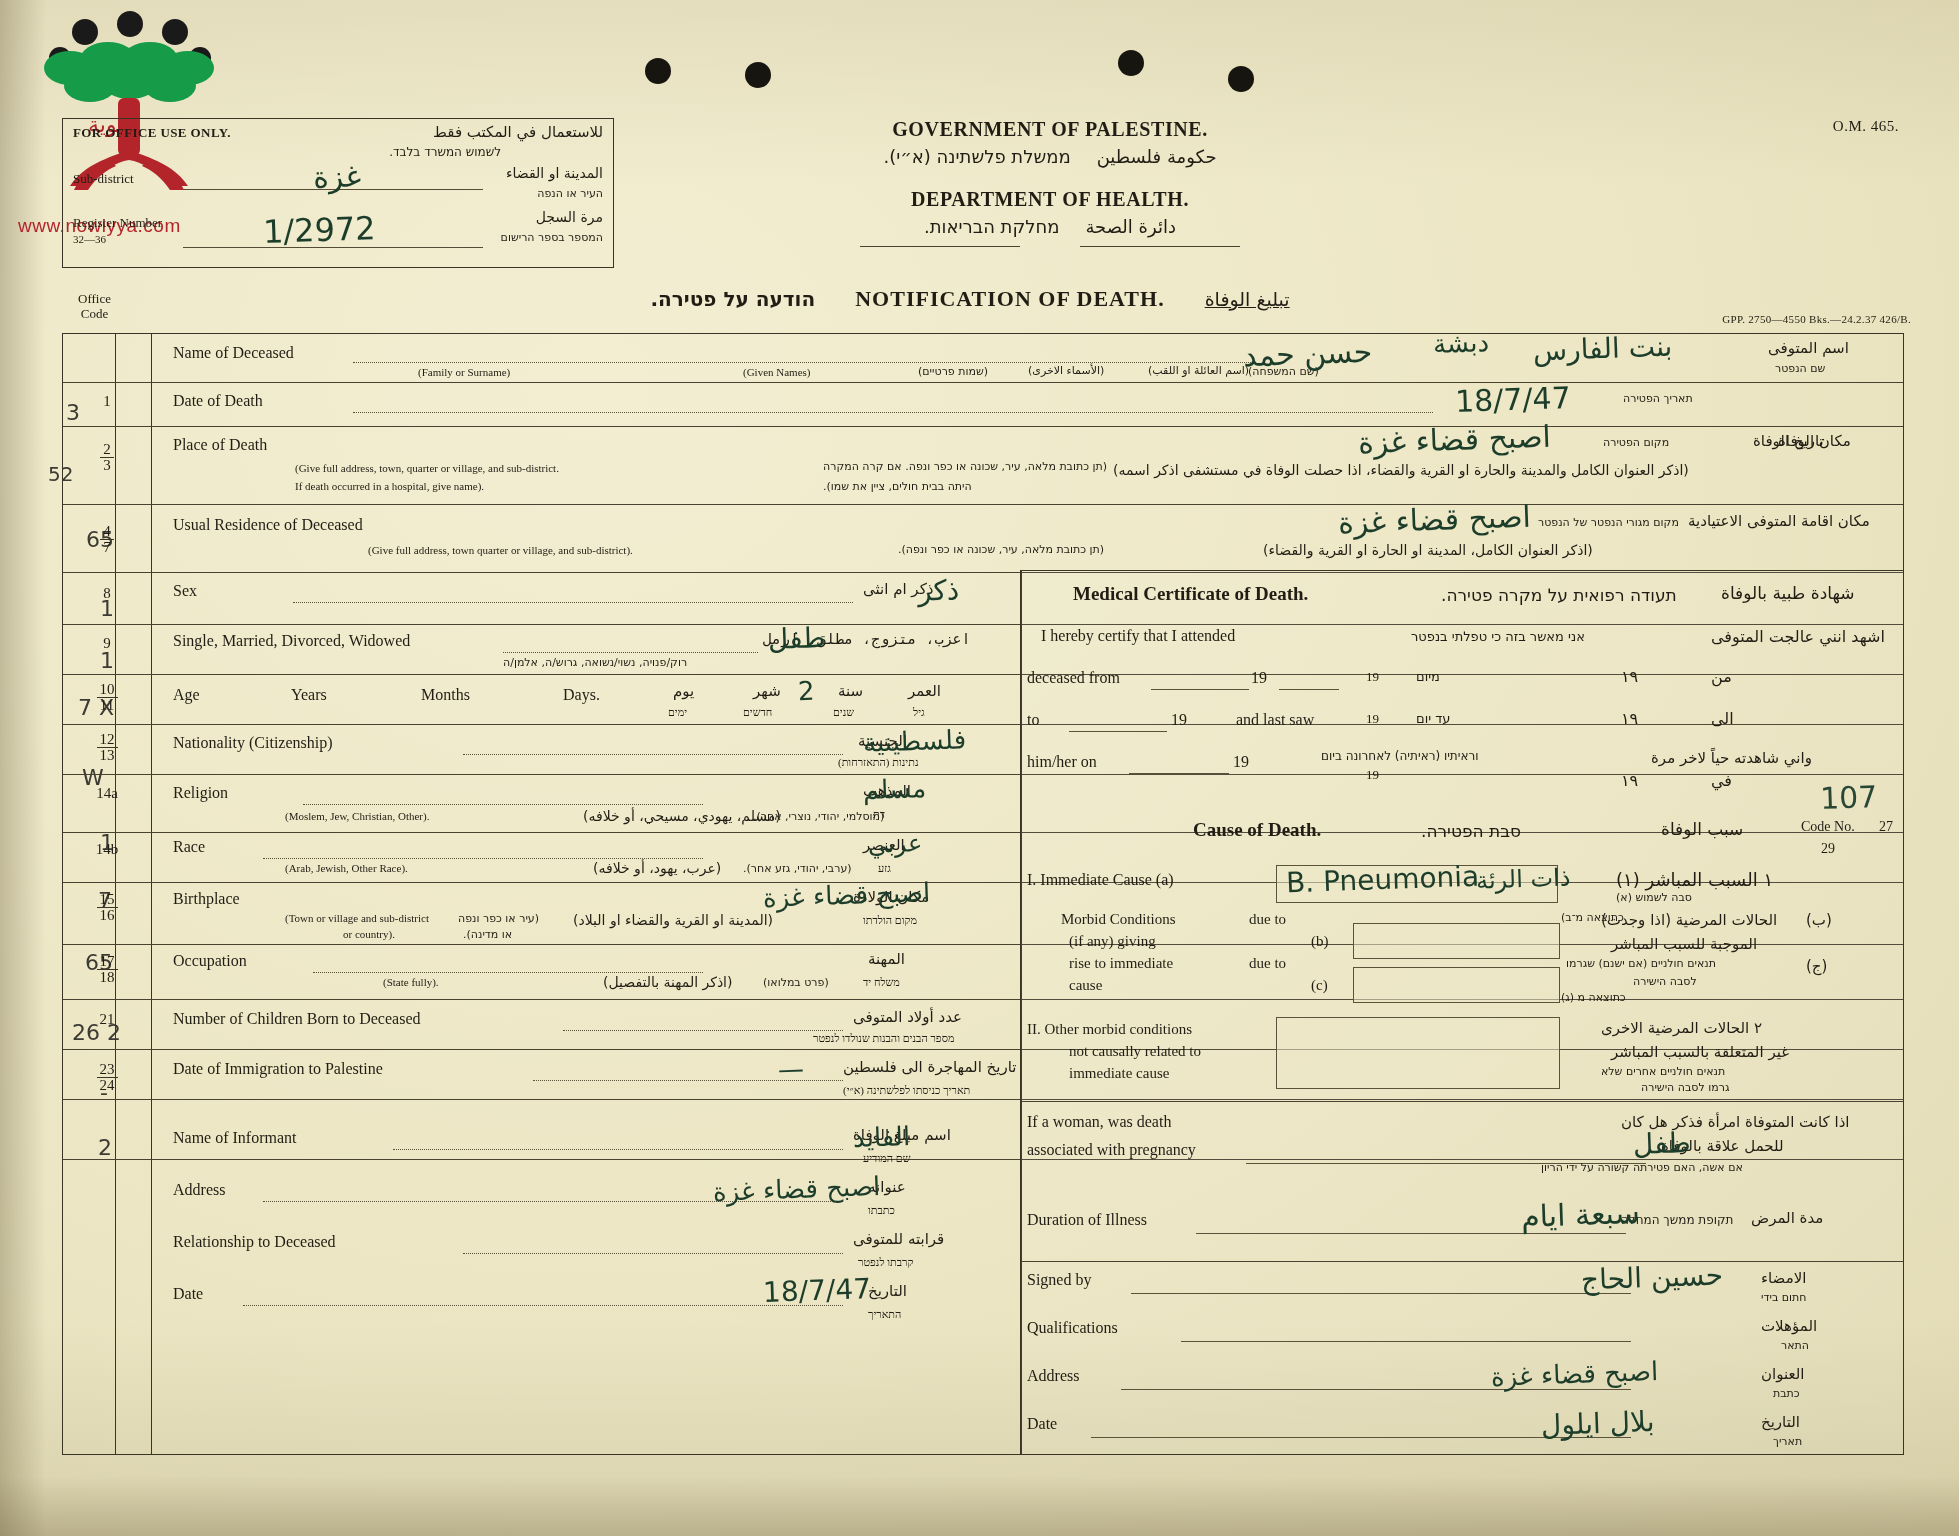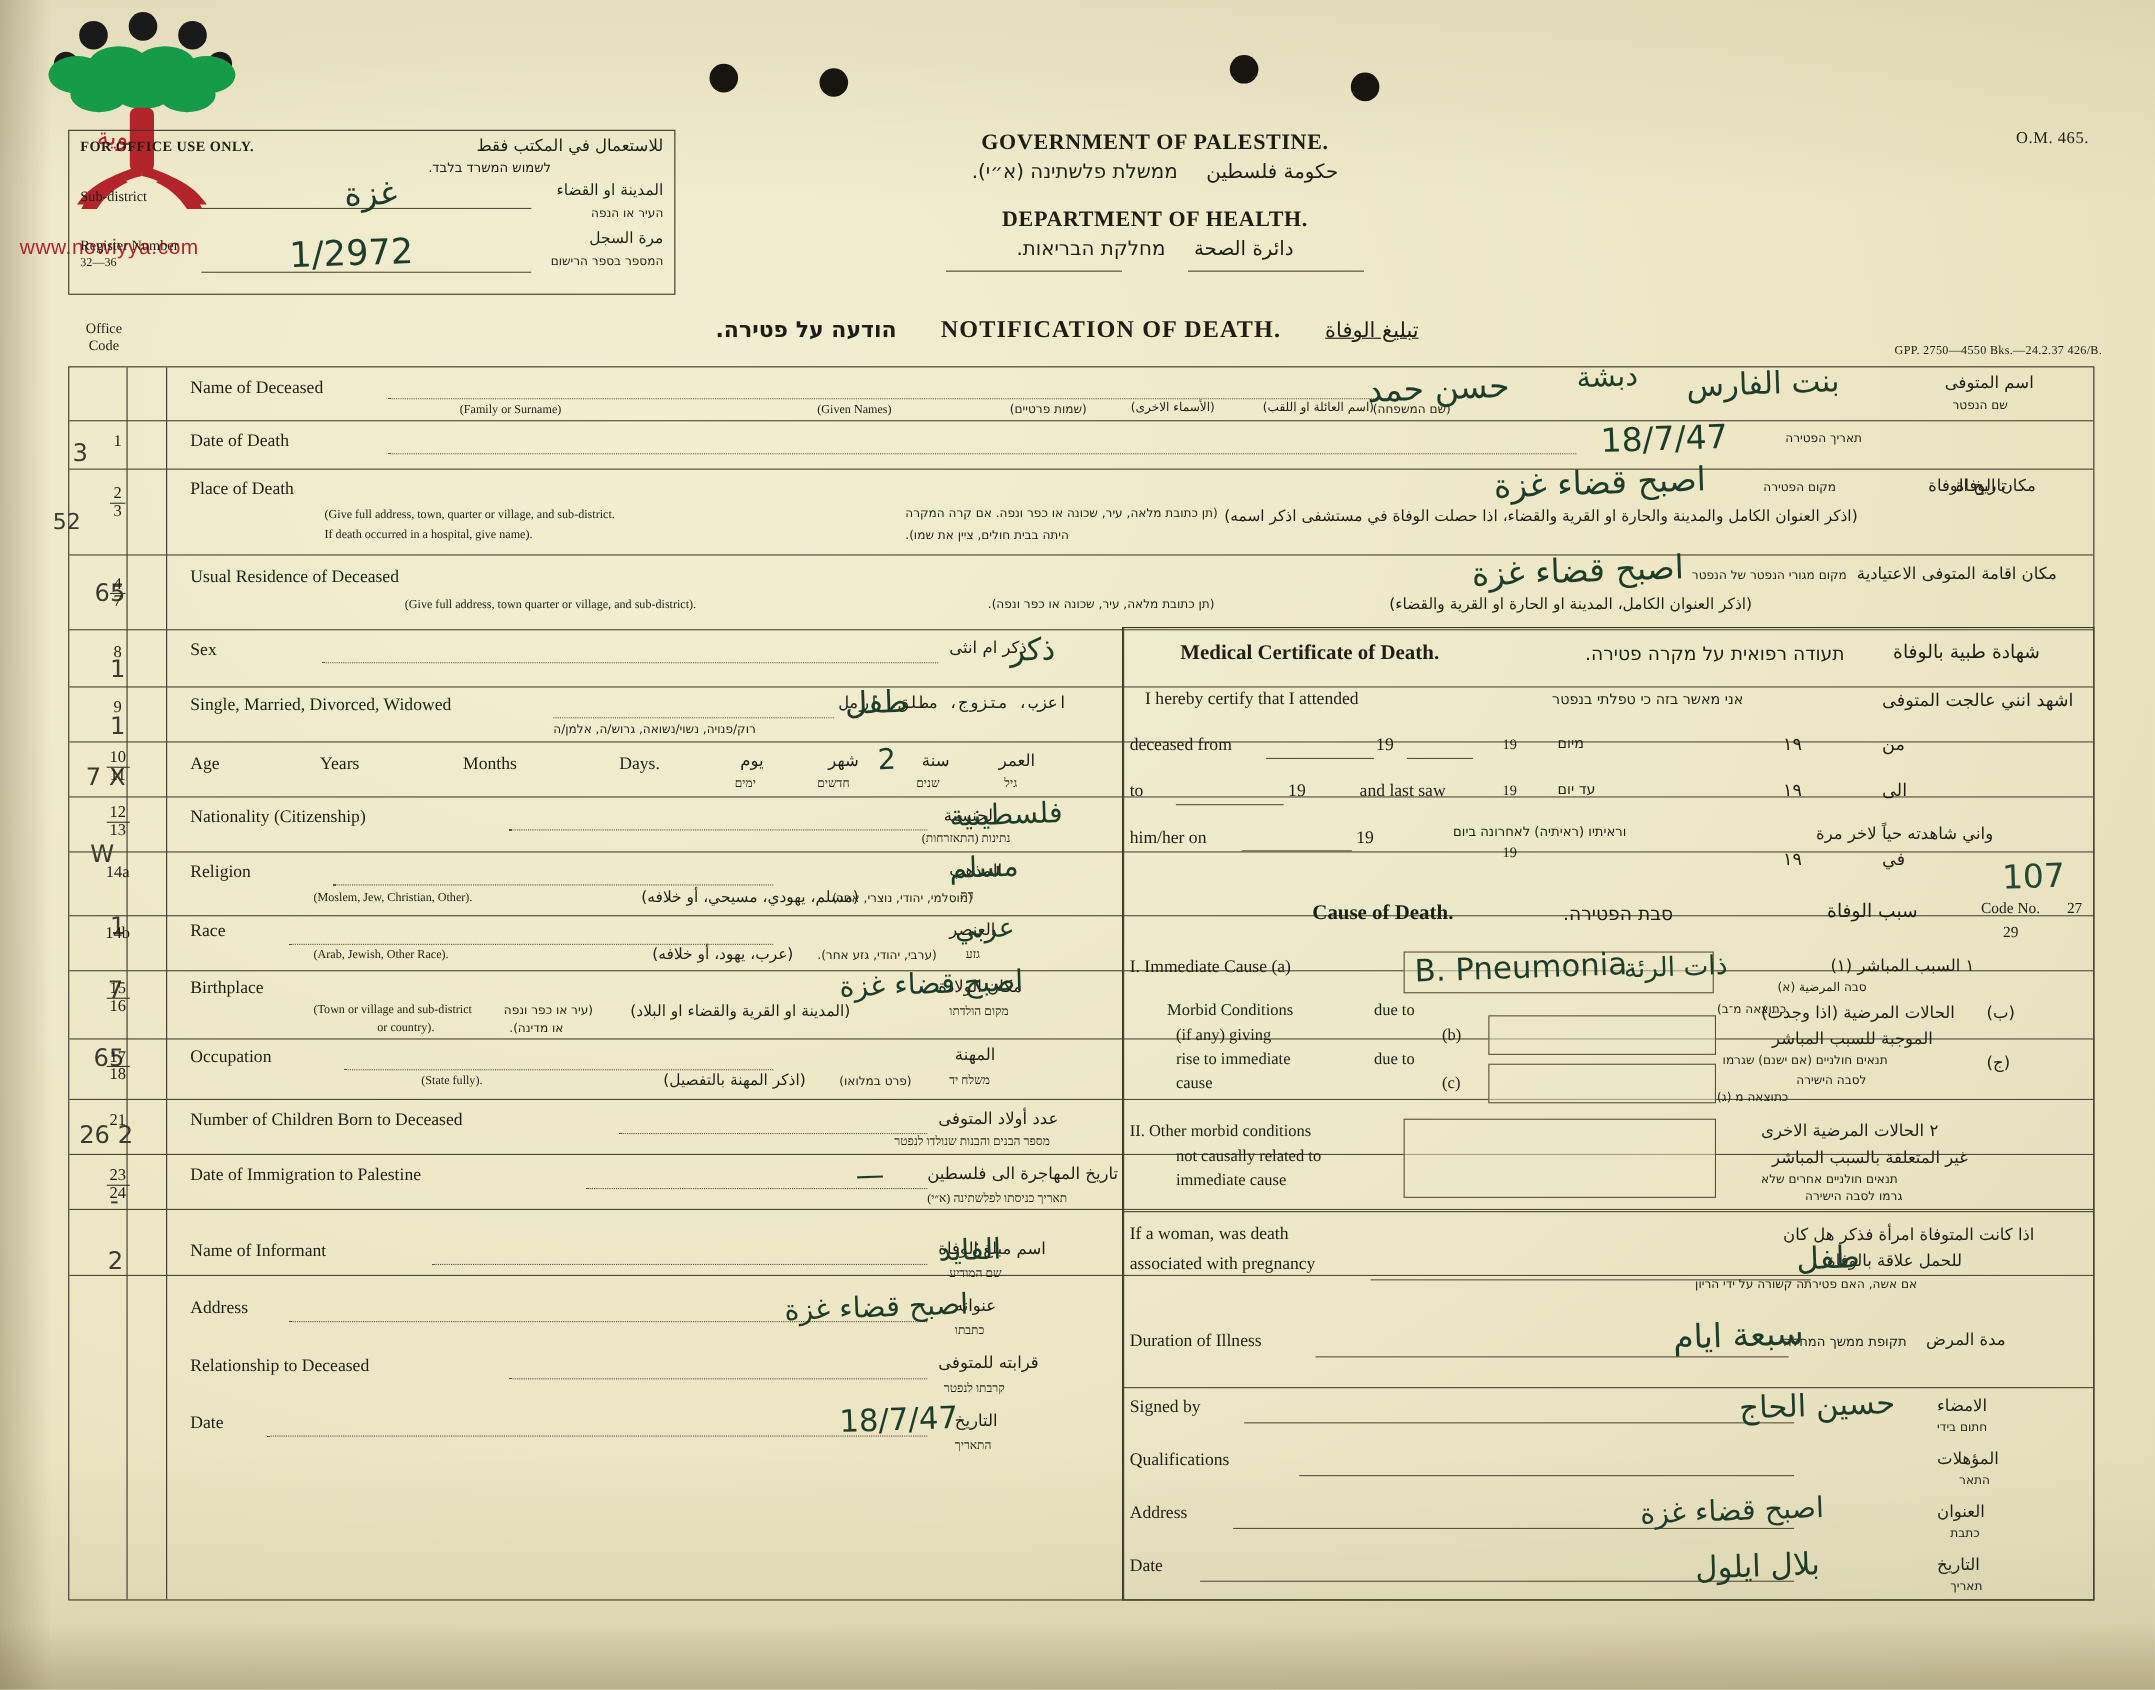--- a/index.html
+++ b/index.html
@@ -464,22 +464,22 @@
   <div class="med-t he" style="left:400px;top:250px;font-size:17px;">סבת הפטירה.</div>
   <div class="med-t ar" style="left:640px;top:248px;font-size:17px;">سبب الوفاة</div>
   <div class="med-small en" style="left:780px;top:248px;font-size:14px;">Code No.</div>
   <div class="med-small en" style="left:858px;top:248px;font-size:14px;text-align:right;">27</div>
   <div class="med-small en" style="left:800px;top:270px;font-size:14px;">29</div>
 
   <div class="med-small en" style="left:6px;top:300px;font-size:16px;">I.  Immediate Cause (a)</div>
   <div class="cause-box" style="left:255px;top:294px;width:280px;height:36px;"></div>
   <div class="hw" style="position:absolute;left:265px;top:292px;font-size:28px;">B. Pneumonia</div>
   <div class="hw hw-ar" style="position:absolute;left:455px;top:294px;font-size:24px;">ذات الرئة</div>
-  <div class="med-small ar" style="left:595px;top:298px;font-size:15px;margin-left:48px;">١ السبب المباشر (١)</div>
-  <div class="med-small he" style="left:595px;top:320px;font-size:11px;">סבה المرضية (א)</div>
+  <div class="med-small ar" style="left:595px;top:298px;font-size:18px;">١ السبب المباشر (١)</div>
+  <div class="med-small he" style="left:595px;top:320px;font-size:11px;">סבה לשמוש (א)</div>
 
   <div class="med-small en" style="left:40px;top:340px;font-size:15px;">Morbid Conditions</div>
   <div class="med-small en" style="left:48px;top:362px;font-size:15px;">(if any) giving</div>
   <div class="med-small en" style="left:48px;top:384px;font-size:15px;">rise to immediate</div>
   <div class="med-small en" style="left:48px;top:406px;font-size:15px;">cause</div>
   <div class="med-small en" style="left:228px;top:340px;font-size:15px;">due to</div>
   <div class="med-small en" style="left:228px;top:384px;font-size:15px;">due to</div>
   <div class="med-small en" style="left:290px;top:362px;font-size:15px;">(b)</div>
   <div class="med-small en" style="left:290px;top:406px;font-size:15px;">(c)</div>
   <div class="cause-box" style="left:332px;top:352px;width:205px;height:34px;"></div>

